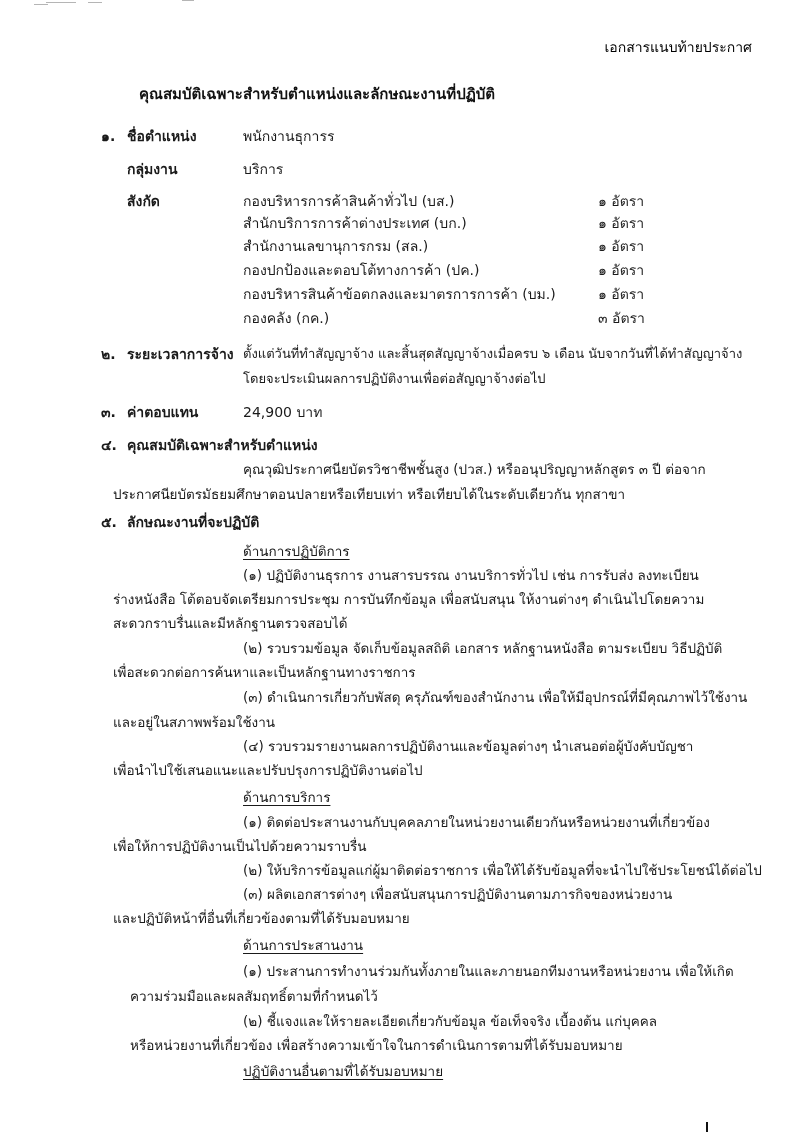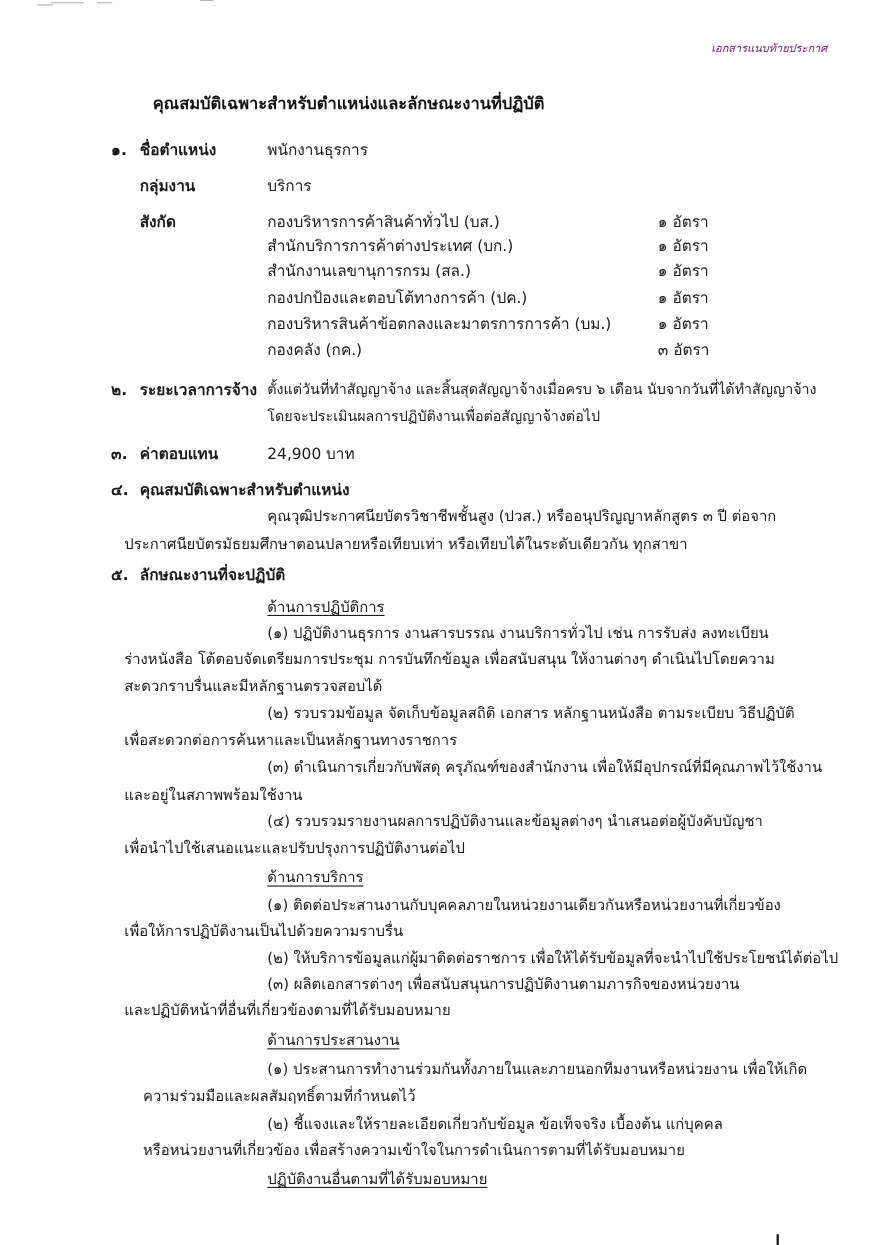--- a/index.html
+++ b/index.html
@@ -18,23 +18,22 @@
     }
     .scan-mark {
       position: absolute;
       height: 1px;
       background: #b5b5b5;
     }
     .header-note {
       position: absolute;
       top: 36px;
       right: 48px;
-      font-size: 10px;
-      color: #701a75;
-      font-style: italic;
+      font-size: 14px;
+      color: #000000;
     }
     .doc-title {
       position: absolute;
       top: 82px;
       left: 0;
       width: 634px;
       text-align: center;
       font-size: 15px;
       font-weight: bold;
       color: #111;
@@ -83,21 +82,21 @@
 <div class="scan-mark" style="left:88px;top:2px;width:14px;"></div>
 <div class="scan-mark" style="left:182px;top:0px;width:12px;"></div>
 
 <div class="header-note">เอกสารแนบท้ายประกาศ</div>
 
 <div class="doc-title">คุณสมบัติเฉพาะสำหรับตำแหน่งและลักษณะงานที่ปฏิบัติ</div>
 
 <div>
   <span class="abs num" style="left:101px;top:125px;">๑.</span>
   <span class="abs label" style="left:127px;top:125px;">ชื่อตำแหน่ง</span>
-  <span class="abs" style="left:243px;top:125px;">พนักงานธุรการ</span>
+  <span class="abs" style="left:243px;top:125px;">พนักงานธุการร</span>
 
   <span class="abs label" style="left:127px;top:158px;">กลุ่มงาน</span>
   <span class="abs" style="left:243px;top:158px;">บริการ</span>
 
   <span class="abs label" style="left:127px;top:190px;">สังกัด</span>
 
   <div>
     <span class="abs" style="left:243px;top:190px;">กองบริหารการค้าสินค้าทั่วไป (บส.)</span>
     <span class="rate" style="top:190px;">๑ อัตรา</span>
 

